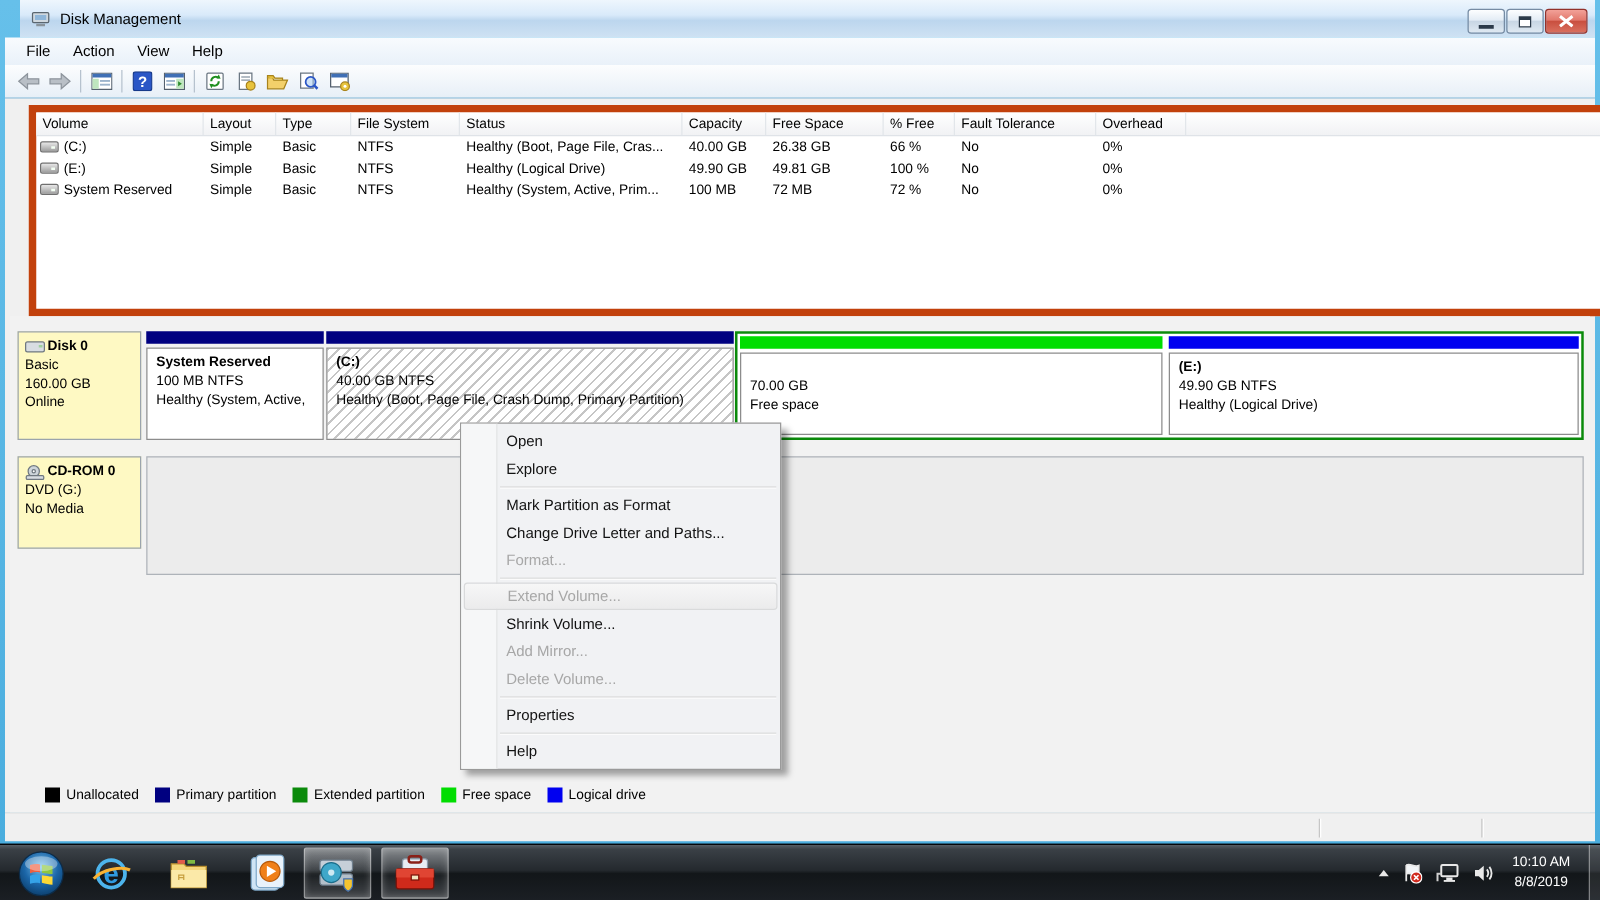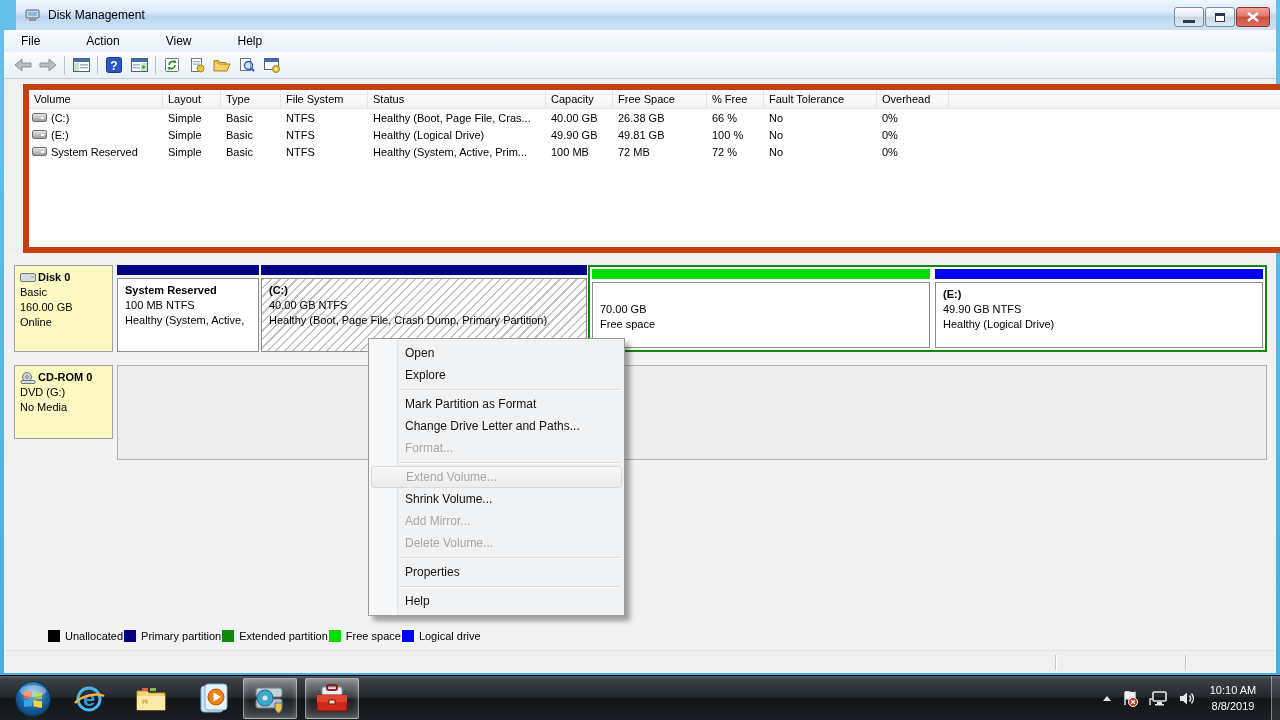--- a/index.html
+++ b/index.html
@@ -18,21 +18,21 @@
   .win-btn { width:30px; height:20px; border:1px solid #768ba3; border-radius:3px; margin-left:1px;
              background:linear-gradient(180deg,#fdfeff 0%,#e3ecf5 45%,#c8d6e4 50%,#dfe9f2 100%);
              display:flex; align-items:center; justify-content:center; }
   .win-btn.close { width:34px; border-color:#93312b;
              background:linear-gradient(180deg,#f2a198 0%,#e2786c 45%,#c94f3f 50%,#d9705f 100%); }
   .glyph-min { width:12px; height:3px; background:#2b3a4a; margin-top:8px; }
   .glyph-max { width:10px; height:9px; border:1px solid #2b3a4a; border-top:3px solid #2b3a4a; background:#fff; }
 
   
   .menubar { position:absolute; left:4px; top:30px; right:4px; height:22px;
-             background:linear-gradient(180deg,#f8fbfe,#e9f1f9); display:flex; align-items:center; padding-left:8px;gap:28px; }
+             background:linear-gradient(180deg,#f8fbfe,#e9f1f9); display:flex; align-items:center; padding-left:8px; }
   .menu-item { font-size:12px; padding:3px 9px; }
   .toolbar { position:absolute; left:4px; top:52px; right:4px; height:27px;
              background:linear-gradient(180deg,#fcfdfe,#e7eff7); border-bottom:1px solid #c2cfdd;
              display:flex; align-items:center; gap:7px; padding-left:10px; }
   .tb-sep { width:1px; height:18px; background:#b6c2ce; }
   .tb-icon { width:18px; height:18px; display:flex; align-items:center; justify-content:center; }
 
   
   .client { position:absolute; left:4px; top:79px; right:4px; height:571px; background:#f0f0f0; }
 
@@ -59,21 +59,21 @@
   .part { position:absolute; height:87px; }
   .strip { height:10px; }
   .pbody { position:absolute; left:0; right:0; top:13px; bottom:0; background:#fff;
            border:1px solid #8c8c8c; padding:4px 2px 0 7px; font-size:11px; line-height:15px; overflow:hidden; }
   .pbody.hatch { background-image:repeating-linear-gradient(135deg, rgba(150,150,150,.55) 0 1.5px, transparent 1.5px 6px); }
   .pline1 { font-weight:bold; min-height:15px; }
   .ext-wrap { position:absolute; height:87px; border:2px solid #0b8a0b; background:#fff; }
   .ext-wrap .part { height:81px; }
   .cd-media-box { position:absolute; background:#ececec; border:1px solid #aeb3b9; }
 
-  .legend { position:absolute; left:19px; bottom:8px; display:flex; gap:1px; align-items:center;padding-left:21px; }
+  .legend { position:absolute; left:7px; bottom:8px; display:flex; gap:13px; align-items:center;padding-left:21px; }
   .legend-item { display:flex; align-items:center; gap:5px; }
   .legend-chip { width:12px; height:12px; }
 
   
   .statusbar { position:absolute; left:4px; top:650px; width:1272px; height:23px; background:#f0f0f0;
                border-top:1px solid #e3e3e3; }
   .sb-sep { position:absolute; top:4px; width:1px; height:15px; background:#c6c6c6; box-shadow:1px 0 0 #fff; }
 
   
   .ctx { position:absolute; left:368px; top:338px; width:257px; background:#f1f2f4;

